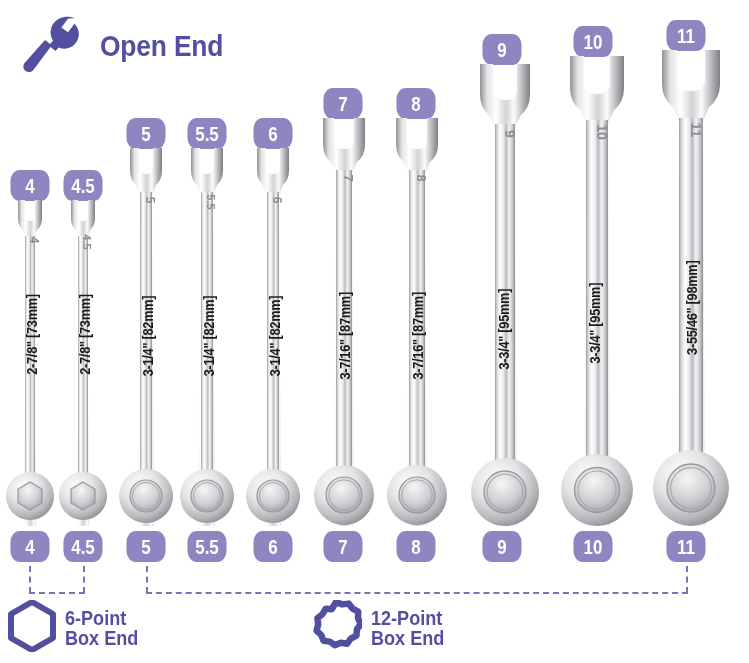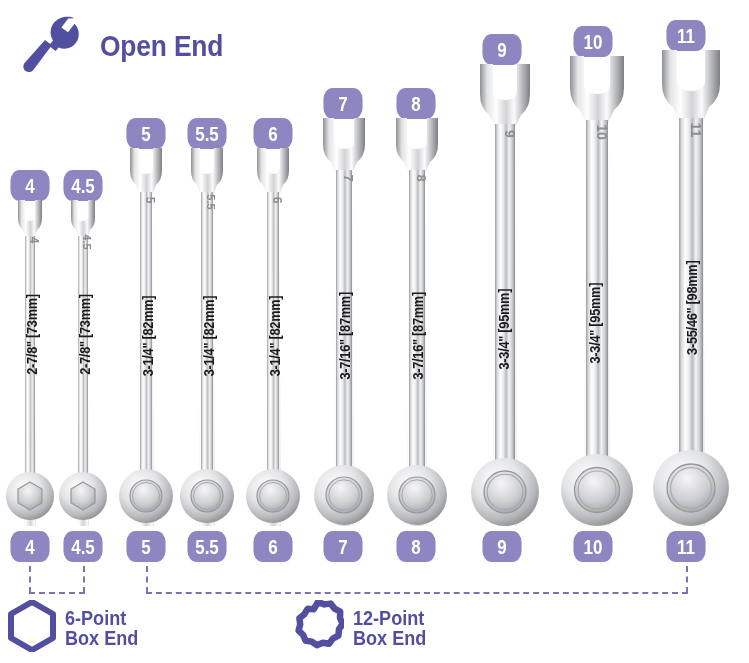--- a/index.html
+++ b/index.html
@@ -414,21 +414,21 @@
     <svg width="48" height="52" viewBox="0 0 48 52" aria-hidden="true">
       <polygon points="24,2 45,14 45,38 24,50 3,38 3,14" fill="none" stroke="#524fa1" stroke-width="6" stroke-linejoin="round"></polygon>
     </svg>
   </span>
   <span class="legend-text">
     <span>6-Point</span><br>
     <span>Box End</span>
   </span>
 </div>
 
-<div class="legend" style="left:292px; top:600px;">
+<div class="legend" style="left:310px; top:600px;">
   <span>
     <svg width="52" height="52" viewBox="0 0 52 52" aria-hidden="true">
       <path d="M26 2 L32.3 4.4 L38.6 3.6 L42.6 8.6 L48.2 11.6 L48 18 L50.6 24 L47 29.2
                L46.4 35.6 L40.8 38.6 L37 43.8 L30.8 42.8 L24.8 45.2 L19.8 41.6 L13.6 40.8
                L11.2 35 L6.6 30.6 L8.2 24.4 L7.4 18.2 L12.4 14.2 L15.6 8.8 L21.8 9.2 Z" fill="none" stroke="#524fa1" stroke-width="6.5" stroke-linejoin="round"></path>
     </svg>
   </span>
   <span class="legend-text">
     <span>12-Point</span><br>
     <span>Box End</span>

